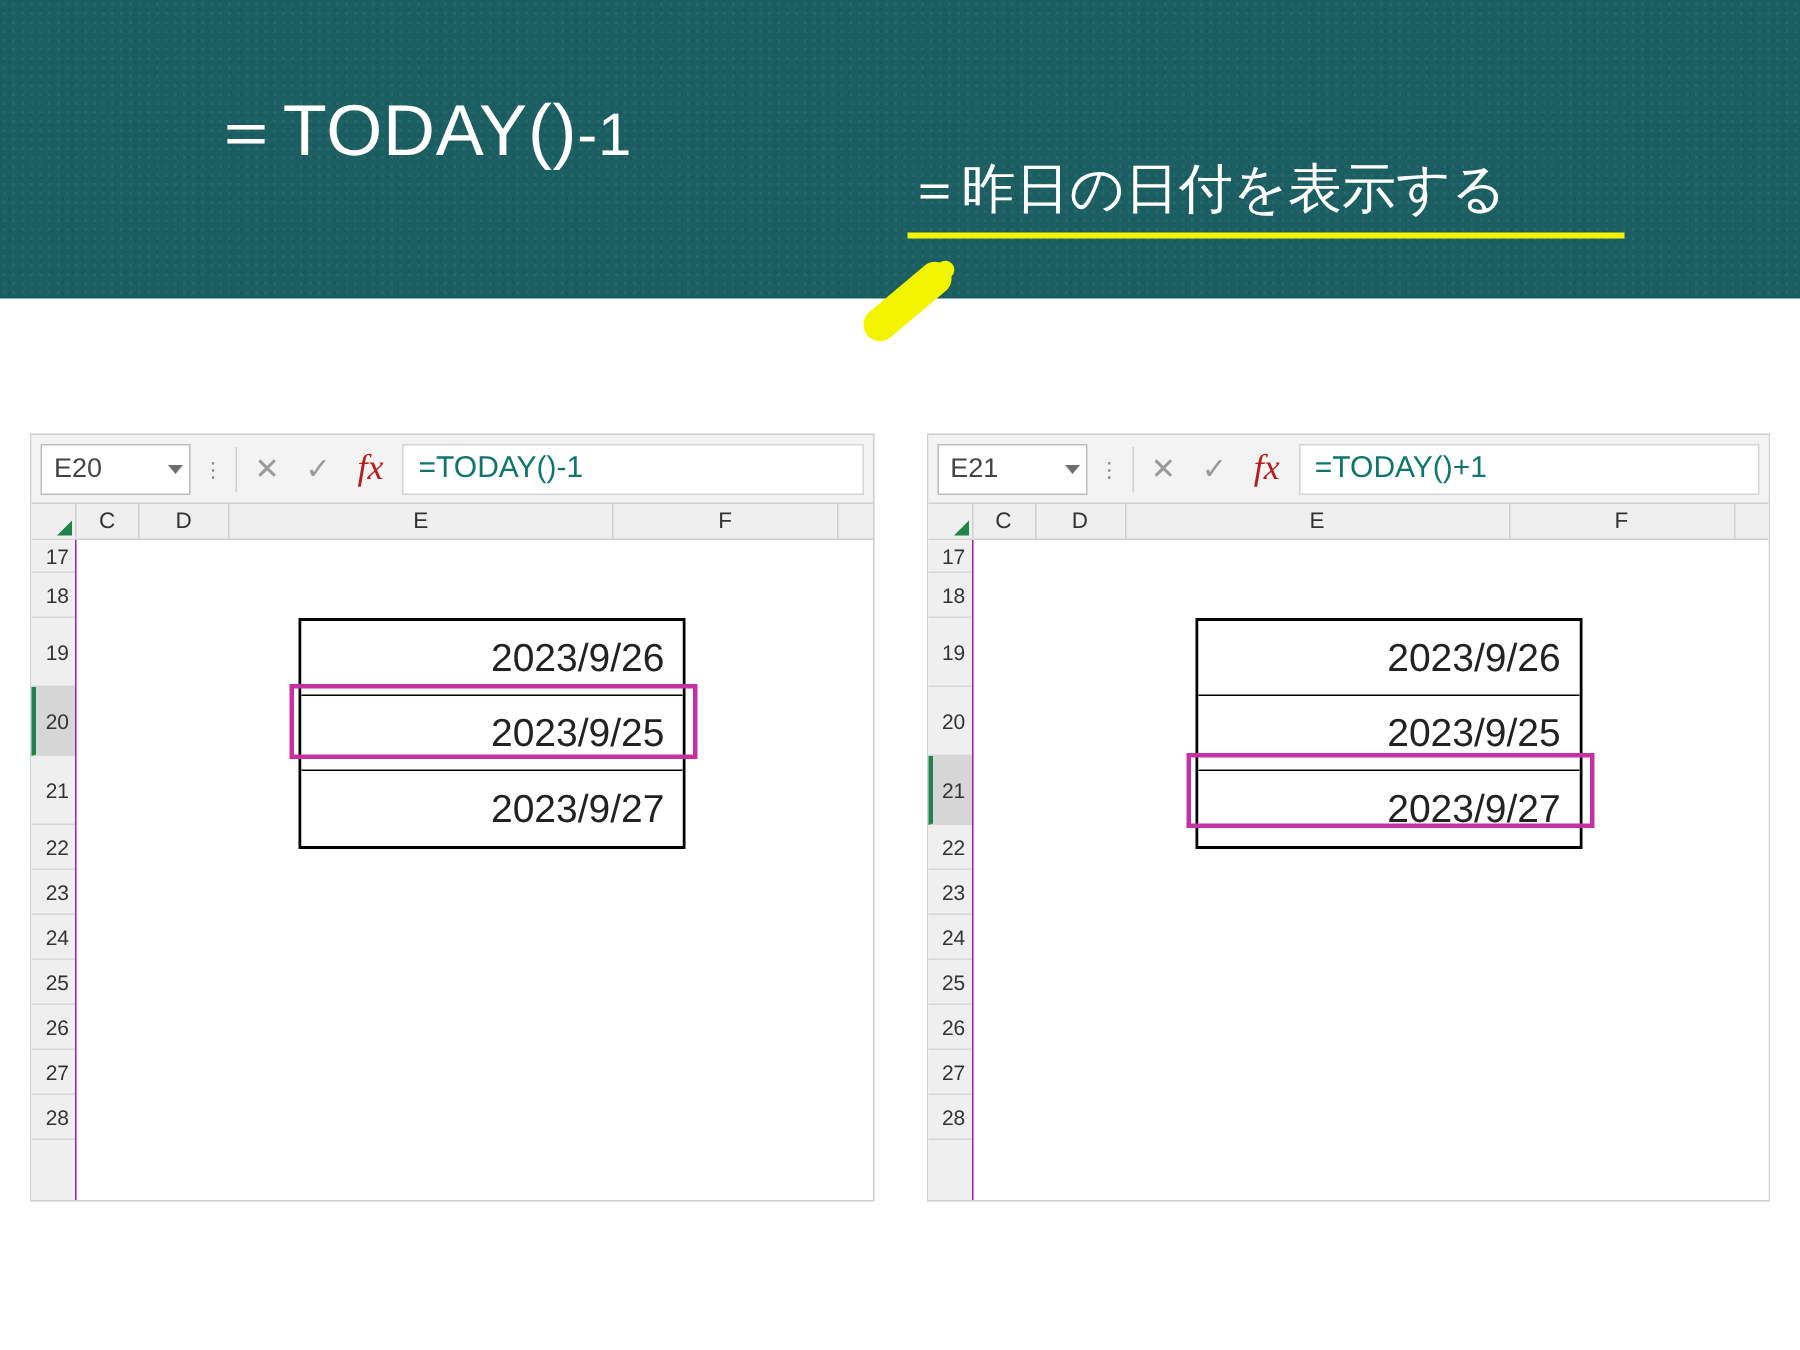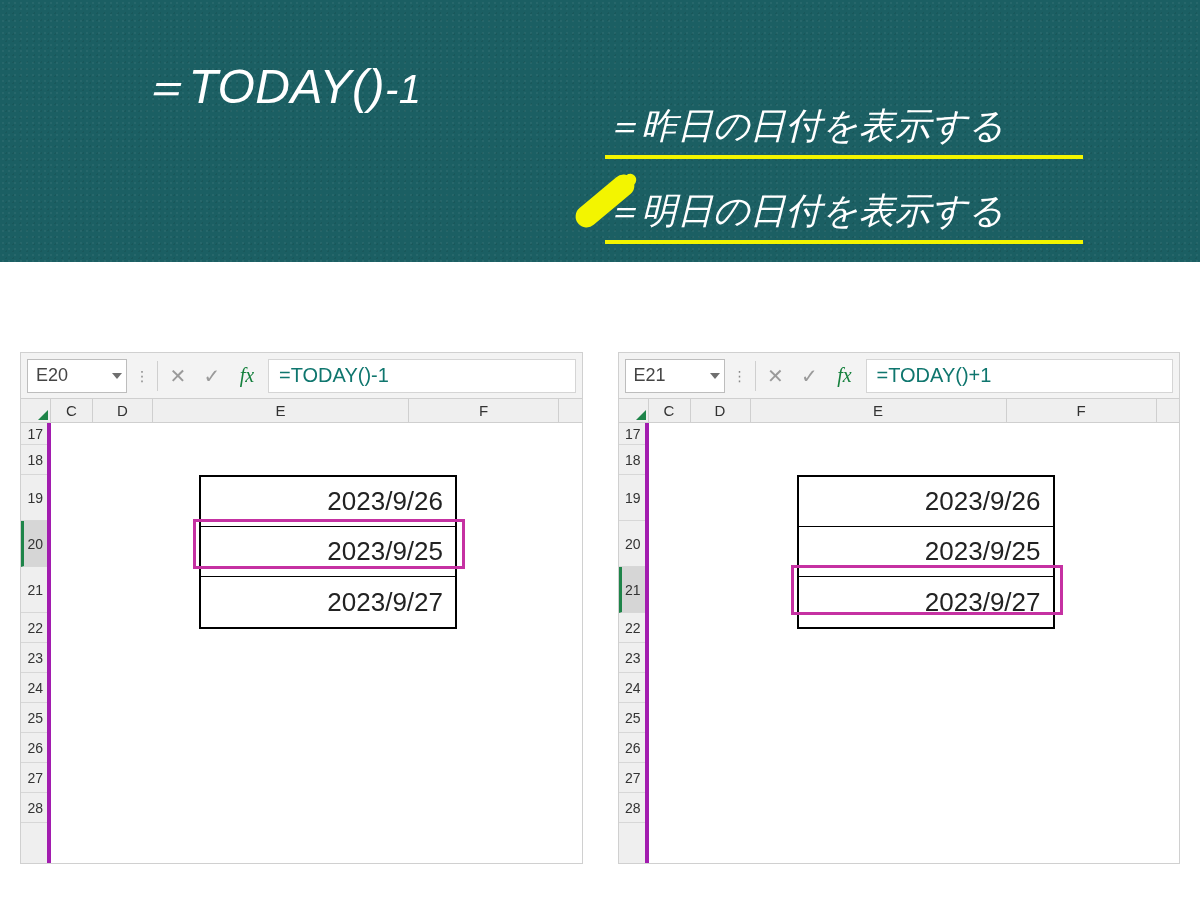--- a/index.html
+++ b/index.html
@@ -1,29 +1,28 @@
 <!DOCTYPE html>
 <html><head>
 <meta charset="utf-8">
 <style>
   * { box-sizing: border-box; margin: 0; padding: 0; }
   body { font-family: "Yu Gothic", "Meiryo", sans-serif; background: #fff; width: 1200px; height: 900px; overflow: hidden; }
 
   
   .header {
     width: 100%;
-    height: 262px;
+    height: 199px;
     background: #1b5f63;
     background-image: radial-gradient(rgba(255,255,255,0.05) 1px, transparent 1px),
                       radial-gradient(rgba(0,0,0,0.08) 1px, transparent 1px);
     background-size: 6px 6px, 7px 7px;
     background-position: 0 0, 3px 3px;
     position: relative;
     color: #fff;
-    font-style: italic;
   }
   .header-row { position: absolute; display: flex; align-items: center; }
   .row1 { top: 55px; left: 140px; }
   .row2 { top: 140px; left: 140px; }
   .formula-text { font-size: 48px; font-weight: 400; color: #fff; letter-spacing: 0.5px; }
   .formula-text .eq { font-family: "Yu Gothic", sans-serif; }
   .formula-text .suffix { font-size: 40px; }
   .desc-box { position: absolute; margin-top: 40px; }
   .desc1 { top: 62px; left: 605px; }
   .desc2 { top: 147px; left: 605px; }
@@ -74,21 +73,21 @@
   .namebox .dd {
     position: absolute; right: 4px; top: 50%; transform: translateY(-50%);
     width: 0; height: 0;
     border-left: 5px solid transparent;
     border-right: 5px solid transparent;
     border-top: 6px solid #6f6f6f;
   }
   .dots { color:#8a8a8a; font-size:14px; padding:0 2px; }
   .fbar-sep { width:1px; height:30px; background:#cfcfcf; }
   .fbar-icon { width:28px; text-align:center; color:#9a9a9a; font-size:20px; font-family: "Segoe UI Symbol", sans-serif; }
-  .fx { font-style: italic; font-family: "Times New Roman", serif; font-size: 20px; color:#15803d; width:30px; text-align:center;}
+  .fx { font-style: italic; font-family: "Times New Roman", serif; font-size: 24px; color:#b91c1c; width:30px; text-align:center;}
   .formula-box {
     flex:1; height:34px; background:#fff; border:1px solid #d5d5d5;
     display:flex; align-items:center; padding:0 10px;
     font-size: 20px; color:#0f766e;
   }
 
   
   .grid { background:#fff; }
   .colhdr {
     display:grid;
@@ -108,21 +107,21 @@
     background:#efefef;
   }
   .colhdr .corner::after{
     content:"";
     position:absolute; right:2px; bottom:2px;
     width:0;height:0;
     border-left:10px solid transparent;
     border-bottom:10px solid #1e8449;
   }
   .rows { display:flex; }
-  .rowhdrs { width:30px; background:#efefef; border-right:4px solid #a21caf;}
+  .rowhdrs { width:30px; background:#efefef; border-right:1px solid #a21caf;}
   .rowhdr {
     height:30px; border-bottom:1px solid #d7d7d7;
     display:flex; align-items:center; justify-content:flex-end;
     padding-right:4px; font-size:14px; color:#333;
   }
   .rowhdr.sel { background:#d6d6d6; border-left:3px solid #1e8449; }
   .cells { flex:1; position:relative; }
   .row-tall { height:46px; }
   .etable {
     position:absolute;
@@ -151,24 +150,20 @@
   <div class="header-row row1">
     <span class="formula-text">
       <span class="eq">＝</span><span>TODAY()</span><span class="suffix">-1</span>
     </span>
   </div>
   <div class="desc-box desc1">
     <div class="desc-text">＝昨日の日付を表示する</div>
     <div class="desc-underline"></div>
   </div>
 
-  <div class="desc-box desc2">
-    <div class="desc-text">＝明日の日付を表示する</div>
-    <div class="desc-underline"></div>
-  </div>
 
   <div class="highlighter"></div>
 </div>
 
 <div class="panes">
 
   <div class="excel">
     <div class="fbar">
       <div class="namebox">
         <span>E20</span>

